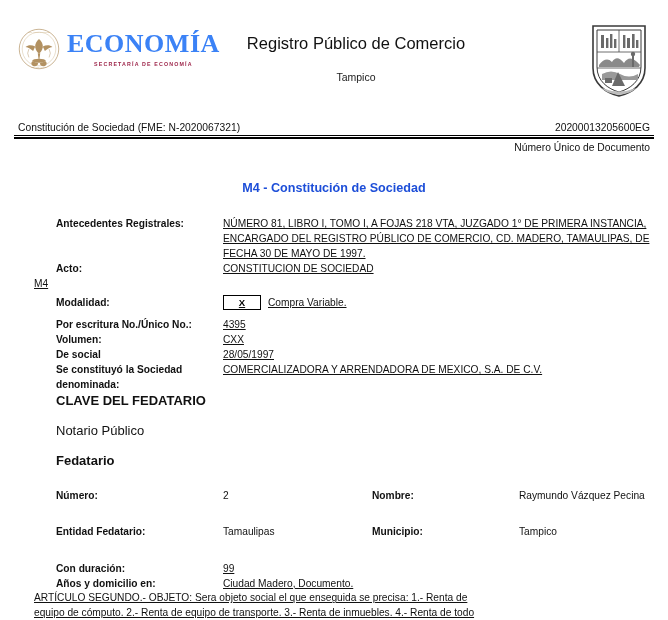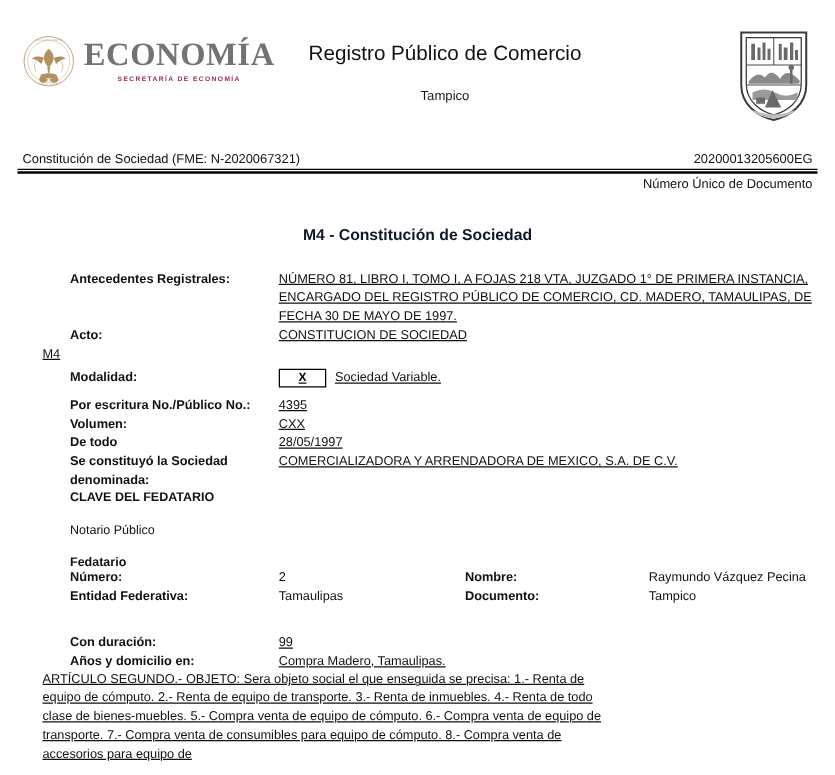--- a/index.html
+++ b/index.html
@@ -41,21 +41,21 @@
   .brand-text {
     display: flex;
     flex-direction: column;
     align-items: center;
     line-height: 1;
   }
   .brand-name {
     font-family: "Liberation Serif", serif;
     font-size: 26px;
     font-weight: 700;
-    color: #737373;
+    color: #3b82f6;
     letter-spacing: 0.5px;
     line-height: 1;
   }
   .brand-sub {
     font-family: "Liberation Sans", sans-serif;
     font-size: 5.3px;
     font-weight: 700;
     color: #9d2449;
     letter-spacing: 1.15px;
     margin-top: 5px;
@@ -124,21 +124,21 @@
   
   .body-area {
     position: relative;
     padding: 0;
   }
   .m4-title {
     text-align: center;
     font-size: 12.6px;
     font-weight: 700;
     margin-top: 28px;
-    color: #0f172a;
+    color: #1d4ed8;
   }
 
   .rows {
     margin-top: 22px;
     font-size: 10.2px;
     color: #111;
     padding-left: 34px;
   }
   .row {
     display: flex;
@@ -182,27 +182,27 @@
     font-size: 9.5px;
     font-weight: 700;
     box-sizing: border-box;
     background: #fff;
     color: #000;
   }
   .chk-label { font-size: 10.2px; }
 
   .plain {
     padding-left: 22px;
-    font-size: 10px;
+    font-size: 13px;
     font-weight: 400;
   }
   .plain.bold { font-weight: 700; }
 
   
-  .row2 { display: flex; line-height: 1.46; font-size: 10.2px; }
+  .row2 { display: flex; line-height: 1.46; font-size: 10.2px; margin-top: 21px; }
   .c1-lbl { width: 189px; flex: 0 0 189px; padding-left: 22px; box-sizing: border-box; font-weight: 700; }
   .c1-val { width: 149px; flex: 0 0 149px; font-weight: 400; }
   .c2-lbl { width: 147px; flex: 0 0 147px; font-weight: 700; }
   .c2-val { flex: 1 1 auto; font-weight: 400; }
 
   .para {
     text-align: left;
     line-height: 1.47;
     max-width: 452px;
   }
@@ -309,39 +309,39 @@
         <div class="val">M4</div>
       </div>
 
       <div class="gap-xs"></div>
 
       <div class="row modal-row">
         <div class="lbl">Modalidad:</div>
         <div class="val">
           <div class="checkbox-wrap">
             <div class="checkbox">X</div>
-            <span class="chk-label">Sociedad Variable.</span>
+            <span class="chk-label">Compra Variable.</span>
           </div>
         </div>
       </div>
 
       <div class="gap-sm"></div>
 
       <div class="row">
-        <div class="lbl">Por escritura No./Público No.:</div>
+        <div class="lbl">Por escritura No./Único No.:</div>
         <div class="val">4395</div>
       </div>
 
       <div class="row">
         <div class="lbl">Volumen:</div>
         <div class="val">CXX</div>
       </div>
 
       <div class="row">
-        <div class="lbl">De todo</div>
+        <div class="lbl">De social</div>
         <div class="val">28/05/1997</div>
       </div>
 
       <div class="row">
         <div class="lbl">Se constituyó la Sociedad denominada:</div>
         <div class="val">COMERCIALIZADORA Y ARRENDADORA DE MEXICO, S.A. DE C.V.</div>
       </div>
 
       <div class="plain bold">CLAVE DEL FEDATARIO</div>
 
@@ -354,36 +354,36 @@
       <div class="plain bold">Fedatario</div>
 
       <div class="row2">
         <div class="c1-lbl">Número:</div>
         <div class="c1-val">2</div>
         <div class="c2-lbl">Nombre:</div>
         <div class="c2-val">Raymundo Vázquez Pecina</div>
       </div>
 
       <div class="row2">
-        <div class="c1-lbl">Entidad Federativa:</div>
+        <div class="c1-lbl">Entidad Fedatario:</div>
         <div class="c1-val">Tamaulipas</div>
-        <div class="c2-lbl">Documento:</div>
+        <div class="c2-lbl">Municipio:</div>
         <div class="c2-val">Tampico</div>
       </div>
 
       <div class="gap-lg"></div>
 
       <div class="row">
         <div class="lbl">Con duración:</div>
         <div class="val">99</div>
       </div>
 
       <div class="row">
         <div class="lbl">Años y domicilio en:</div>
-        <div class="val">Compra Madero, Tamaulipas.</div>
+        <div class="val">Ciudad Madero, Documento.</div>
       </div>
 
       <div class="row">
         <div class="val para">ARTÍCULO SEGUNDO.- OBJETO: Sera objeto social el que enseguida se precisa: 1.- Renta de equipo de cómputo.  2.- Renta de equipo de transporte.  3.- Renta de inmuebles.  4.- Renta de todo clase de bienes-muebles.  5.- Compra venta de equipo de cómputo.  6.- Compra venta de equipo de transporte.  7.-  Compra venta de consumibles para equipo de cómputo.  8.- Compra venta de accesorios para equipo de</div>
       </div>
 
     </div>
   </div>
 </div>
 

